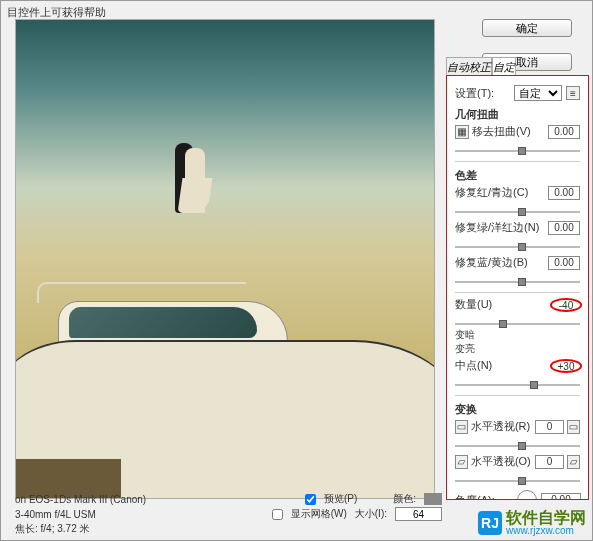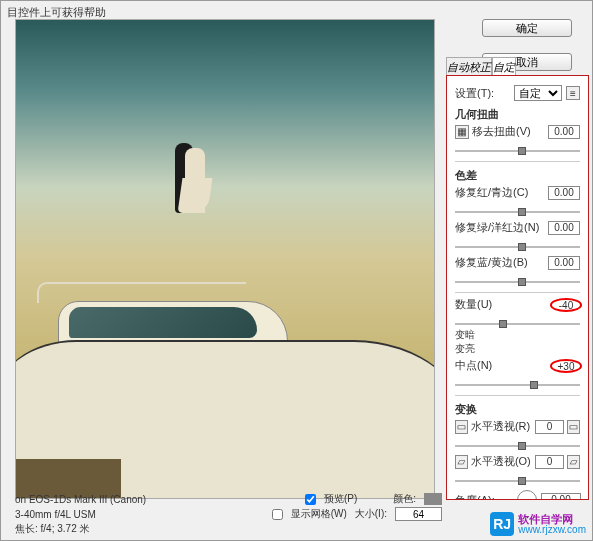--- a/index.html
+++ b/index.html
@@ -39,21 +39,21 @@
 .angle-box { display:inline-flex; align-items:center; gap:4px; }
 .angle-circle { width:20px; height:20px; border:1px solid #888; border-radius:50%; position:relative; }
 .angle-circle::after { content:""; position:absolute; top:9px; left:10px; width:8px; height:1px; background:#333; }
 .bottom-bar { position:absolute; bottom:4px; left:14px; right:150px; font-size:10px; color:#333; display:flex; flex-direction:column; gap:1px; }
 .bb-row { display:flex; align-items:center; gap:8px; }
 .chk { width:11px; height:11px; }
 .swatch { width:18px; height:12px; border:1px solid #888; background:#888; }
 .watermark { position:absolute; bottom:4px; right:6px; display:flex; align-items:center; gap:4px; }
 .wm-ico { width:24px; height:24px; background:#1090e0; border-radius:4px; display:flex; align-items:center; justify-content:center; color:#fff; font-weight:bold; font-size:14px; }
 .wm-txt { display:flex; flex-direction:column; line-height:1; }
-.wm-txt .cn { font-size:11px; font-weight:bold; color:#a21caf; }
+.wm-txt .cn { font-size:16px; font-weight:bold; color:#4d7c0f; }
 .wm-txt .en { font-size:10px; color:#1090e0; }
 hr.sep { margin:4px 0; border:none; border-top:1px solid #ccc; }
 .slider-right-labels { display:flex; justify-content:space-between; font-size:10px; margin-top:-2px;flex-direction:column; }
 </style>
 </head>
 <body>
 
 <div class="window">
   <div class="help-text">目控件上可获得帮助</div>
 

